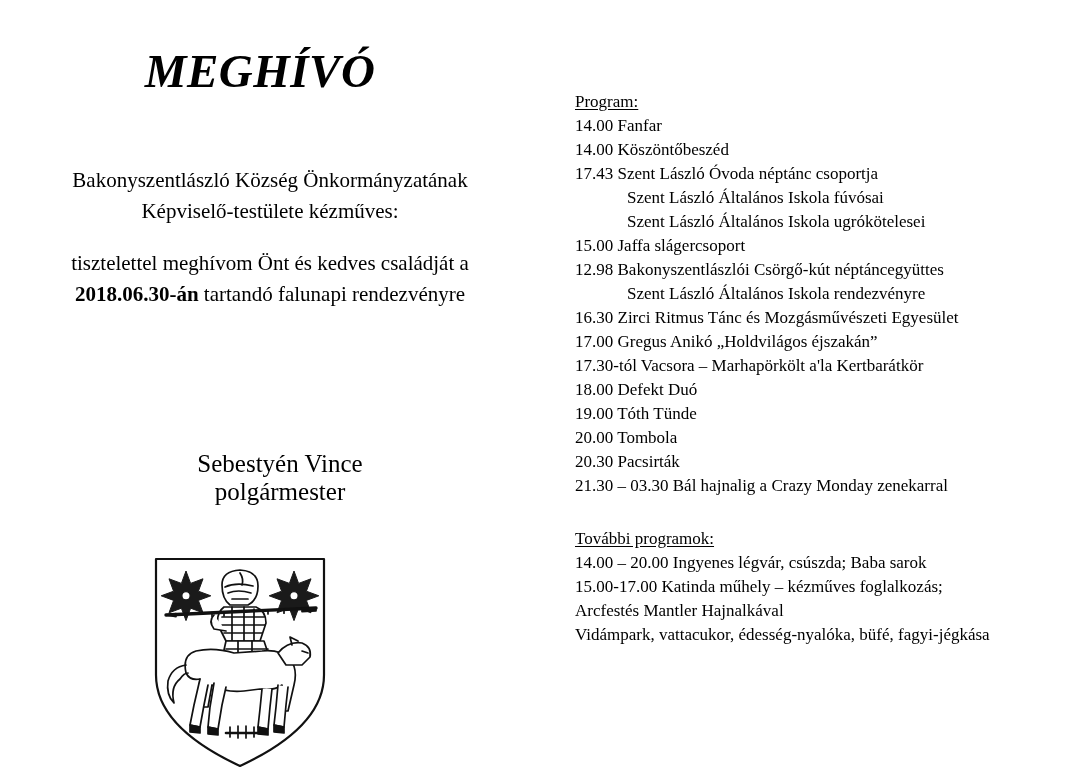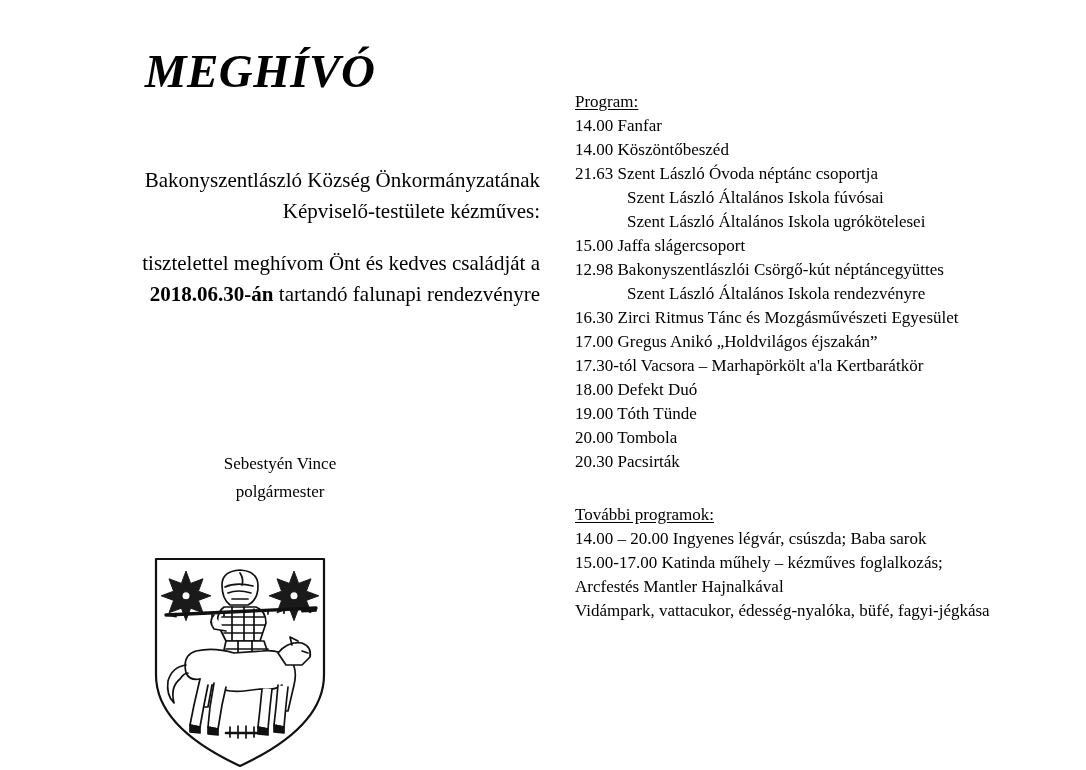--- a/index.html
+++ b/index.html
@@ -46,41 +46,41 @@
     line-height: 1.05;
     white-space: nowrap;
     font-style: italic;
   }
 
   .invite-block {
     position: absolute;
     left: 0;
     top: 165px;
     width: 540px;
-    text-align: right;
+    text-align: center;
     font-size: 21px;
     line-height: 31px;
   }
   .invite-block .para {
     margin: 0;
   }
   .invite-block .spacer {
     height: 21px;
   }
   .invite-block .bold {
     font-weight: bold;
   }
 
   .signature {
     position: absolute;
     left: 0;
     top: 450px;
     width: 560px;
     text-align: center;
-    font-size: 17px;
+    font-size: 25px;
     line-height: 28px;
   }
 
   
   .crest {
     position: absolute;
     left: 152px;
     top: 555px;
     width: 176px;
     height: 215px;
@@ -212,33 +212,34 @@
     </div>
   </div>
 
   <div class="right-col">
 
     <div class="section-head">Program:</div>
 
     <div>
       <div class="prog-line">14.00 Fanfar</div>
       <div class="prog-line">14.00 Köszöntőbeszéd</div>
-      <div class="prog-line">21.63 Szent László Óvoda néptánc csoportja</div>
+      <div class="prog-line">17.43 Szent László Óvoda néptánc csoportja</div>
       <div class="prog-line sub">Szent László Általános Iskola fúvósai</div>
       <div class="prog-line sub">Szent László Általános Iskola ugrókötelesei</div>
       <div class="prog-line">15.00 Jaffa slágercsoport</div>
       <div class="prog-line">12.98 Bakonyszentlászlói Csörgő-kút néptáncegyüttes</div>
       <div class="prog-line sub">Szent László Általános Iskola rendezvényre</div>
       <div class="prog-line">16.30 Zirci Ritmus Tánc és Mozgásművészeti Egyesület</div>
       <div class="prog-line">17.00 Gregus Anikó „Holdvilágos éjszakán”</div>
       <div class="prog-line">17.30-tól Vacsora – Marhapörkölt a'la Kertbarátkör</div>
       <div class="prog-line">18.00 Defekt Duó</div>
       <div class="prog-line">19.00 Tóth Tünde</div>
       <div class="prog-line">20.00 Tombola</div>
       <div class="prog-line">20.30 Pacsirták</div>
+      <div class="prog-line">21.30 – 03.30 Bál hajnalig a Crazy Monday zenekarral</div>
     </div>
 
     <div class="gap-line"></div>
 
     <div class="section-head">További programok:</div>
 
     <div>
       <div class="prog-line">14.00 – 20.00 Ingyenes légvár, csúszda; Baba sarok</div>
       <div class="prog-line">15.00-17.00   Katinda műhely – kézműves foglalkozás;</div>
       <div class="prog-line">Arcfestés Mantler Hajnalkával</div>

